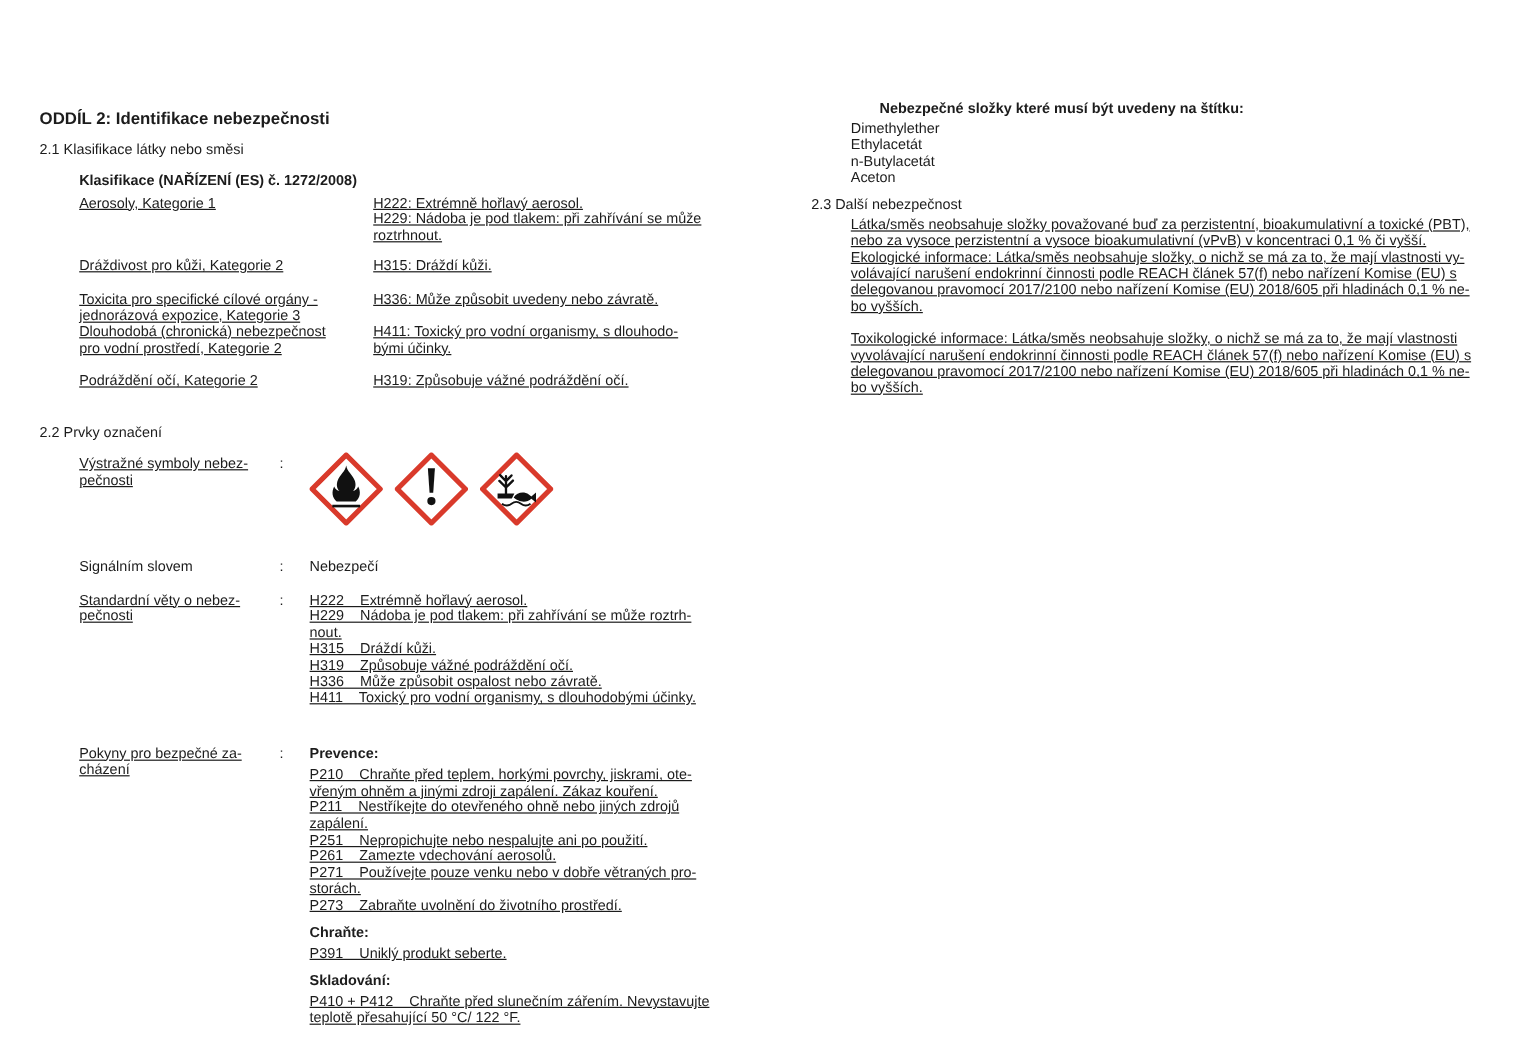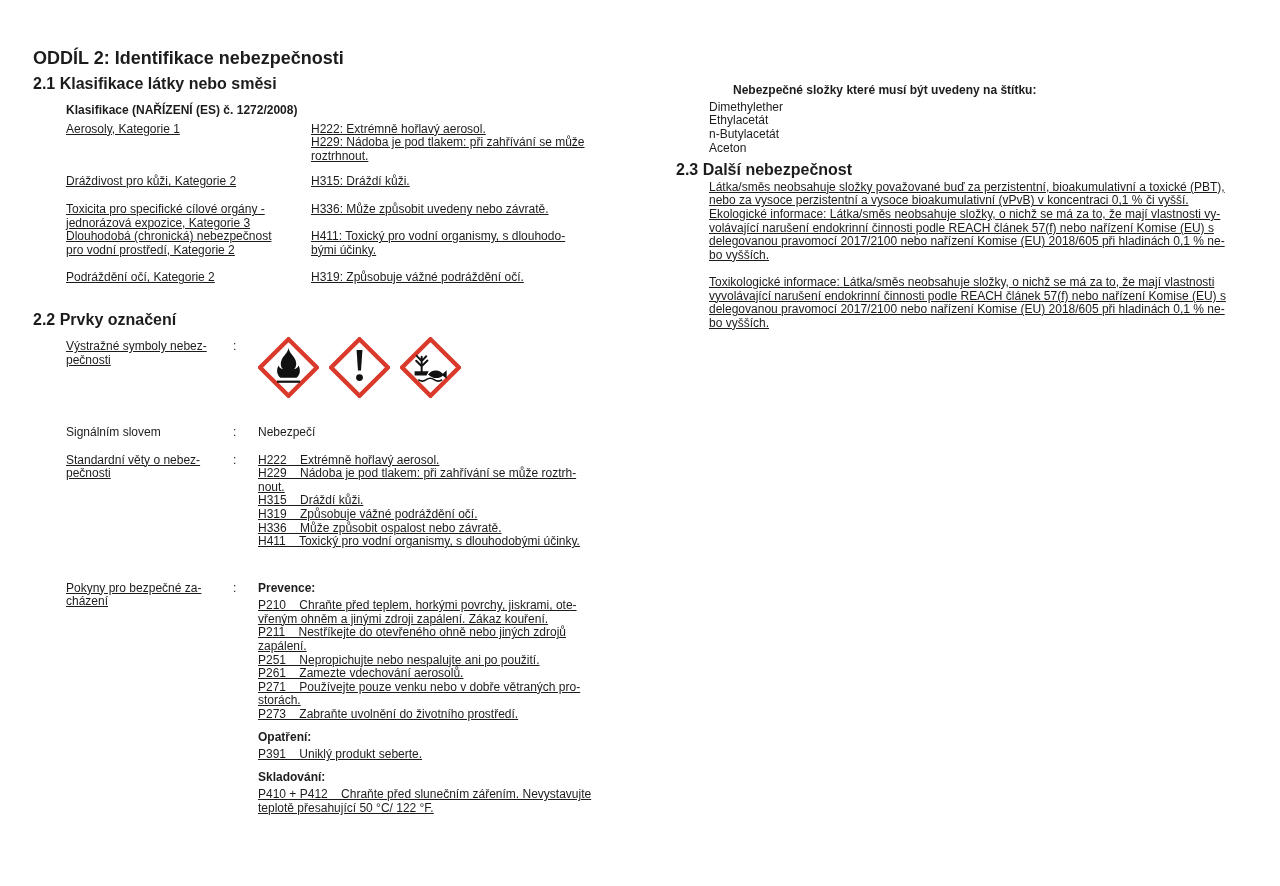--- a/index.html
+++ b/index.html
@@ -4,22 +4,22 @@
 <style>
   :root { --ghs-red:#d93a2b; --ink:#1c1c1c; }
   * { margin:0; padding:0; box-sizing:border-box; }
   html,body { width:1280px; height:886px; background:#ffffff; }
   body {
     font-family:"Liberation Sans","DejaVu Sans",sans-serif;
     font-size:12px; line-height:13.6px; color:var(--ink);
     position:relative; overflow:hidden;
   }
   .pre { white-space:pre;text-decoration:underline; }
-  .h1 { font-weight:bold; font-size:18px; line-height:15px; }
-  .h2 { font-weight:bold; font-size:16px; line-height:14px; }
+  .h1 { font-weight:bold; font-size:14px; line-height:15px;margin-top:40px; }
+  .h2 { font-weight:normal; font-size:12px; line-height:14px; }
   .h3 { font-weight:bold; font-size:12px; line-height:13.6px; }
 
   .col-left  { position:absolute; left:33px;  top:51px; width:590px; }
   .col-right { position:absolute; left:676px; top:84px; width:575px; }
   .indent { margin-left:33px; }
 
   
   .h1 { margin-bottom:11px; }
   .h2-21 { margin-bottom:13px; }
   .klas-h { margin-bottom:5px; }
@@ -147,21 +147,21 @@
         <div class="h3 sub-h">Prevence:</div>
         <div class="pre">P210    Chraňte před teplem, horkými povrchy, jiskrami, ote-
 vřeným ohněm a jinými zdroji zapálení. Zákaz kouření.
 P211    Nestříkejte do otevřeného ohně nebo jiných zdrojů
 zapálení.
 P251    Nepropichujte nebo nespalujte ani po použití.
 P261    Zamezte vdechování aerosolů.
 P271    Používejte pouze venku nebo v dobře větraných pro-
 storách.
 P273    Zabraňte uvolnění do životního prostředí.</div>
-        <div class="h3 sub-h mt8">Opatření:</div>
+        <div class="h3 sub-h mt8">Chraňte:</div>
         <div class="pre">P391    Uniklý produkt seberte.</div>
         <div class="h3 sub-h mt8">Skladování:</div>
         <div class="pre">P410 + P412    Chraňte před slunečním zářením. Nevystavujte
 teplotě přesahující 50 °C/ 122 °F.</div>
       </div>
     </div>
   </div>
 </div>
 
 <div class="col-right">

